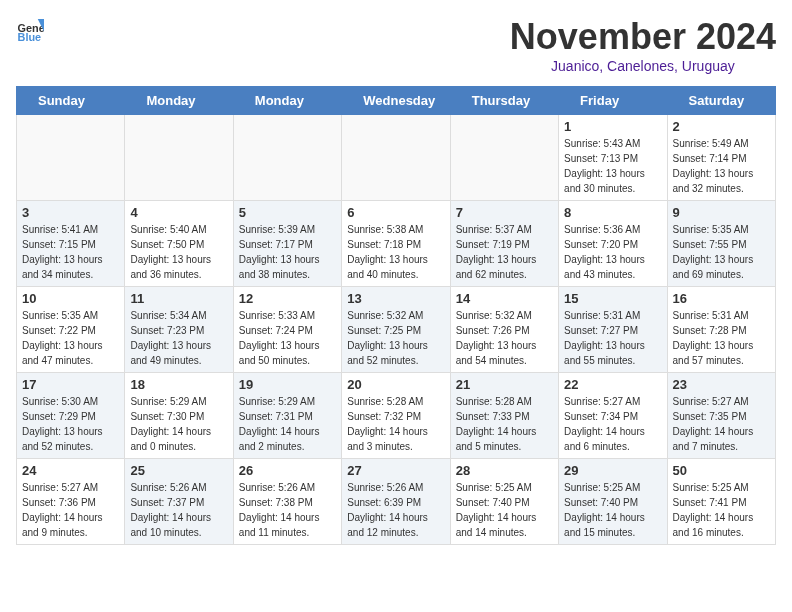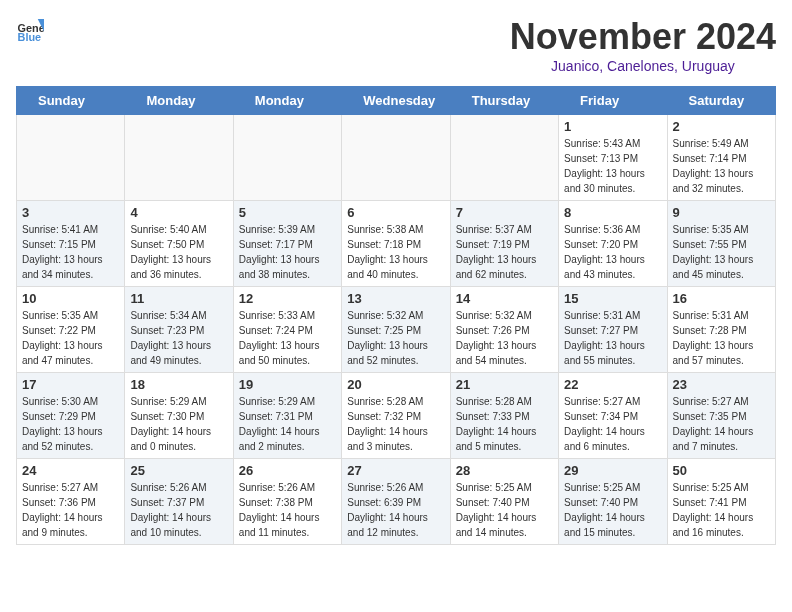--- a/index.html
+++ b/index.html
@@ -167,21 +167,21 @@
           <div class="cell-line">Sunrise: 5:36 AM</div>
           <div class="cell-line">Sunset: 7:20 PM</div>
           <div class="cell-line">Daylight: 13 hours</div>
           <div class="cell-line">and 43 minutes.</div>
         </td>
         <td class="shaded">
           <div class="day-num">9</div>
           <div class="cell-line">Sunrise: 5:35 AM</div>
           <div class="cell-line">Sunset: 7:55 PM</div>
           <div class="cell-line">Daylight: 13 hours</div>
-          <div class="cell-line">and 45 minutes.</div>
+          <div class="cell-line">and 69 minutes.</div>
         </td>
       </tr>
       <tr>
         <td>
           <div class="day-num">10</div>
           <div class="cell-line">Sunrise: 5:35 AM</div>
           <div class="cell-line">Sunset: 7:22 PM</div>
           <div class="cell-line">Daylight: 13 hours</div>
           <div class="cell-line">and 47 minutes.</div>
         </td>

